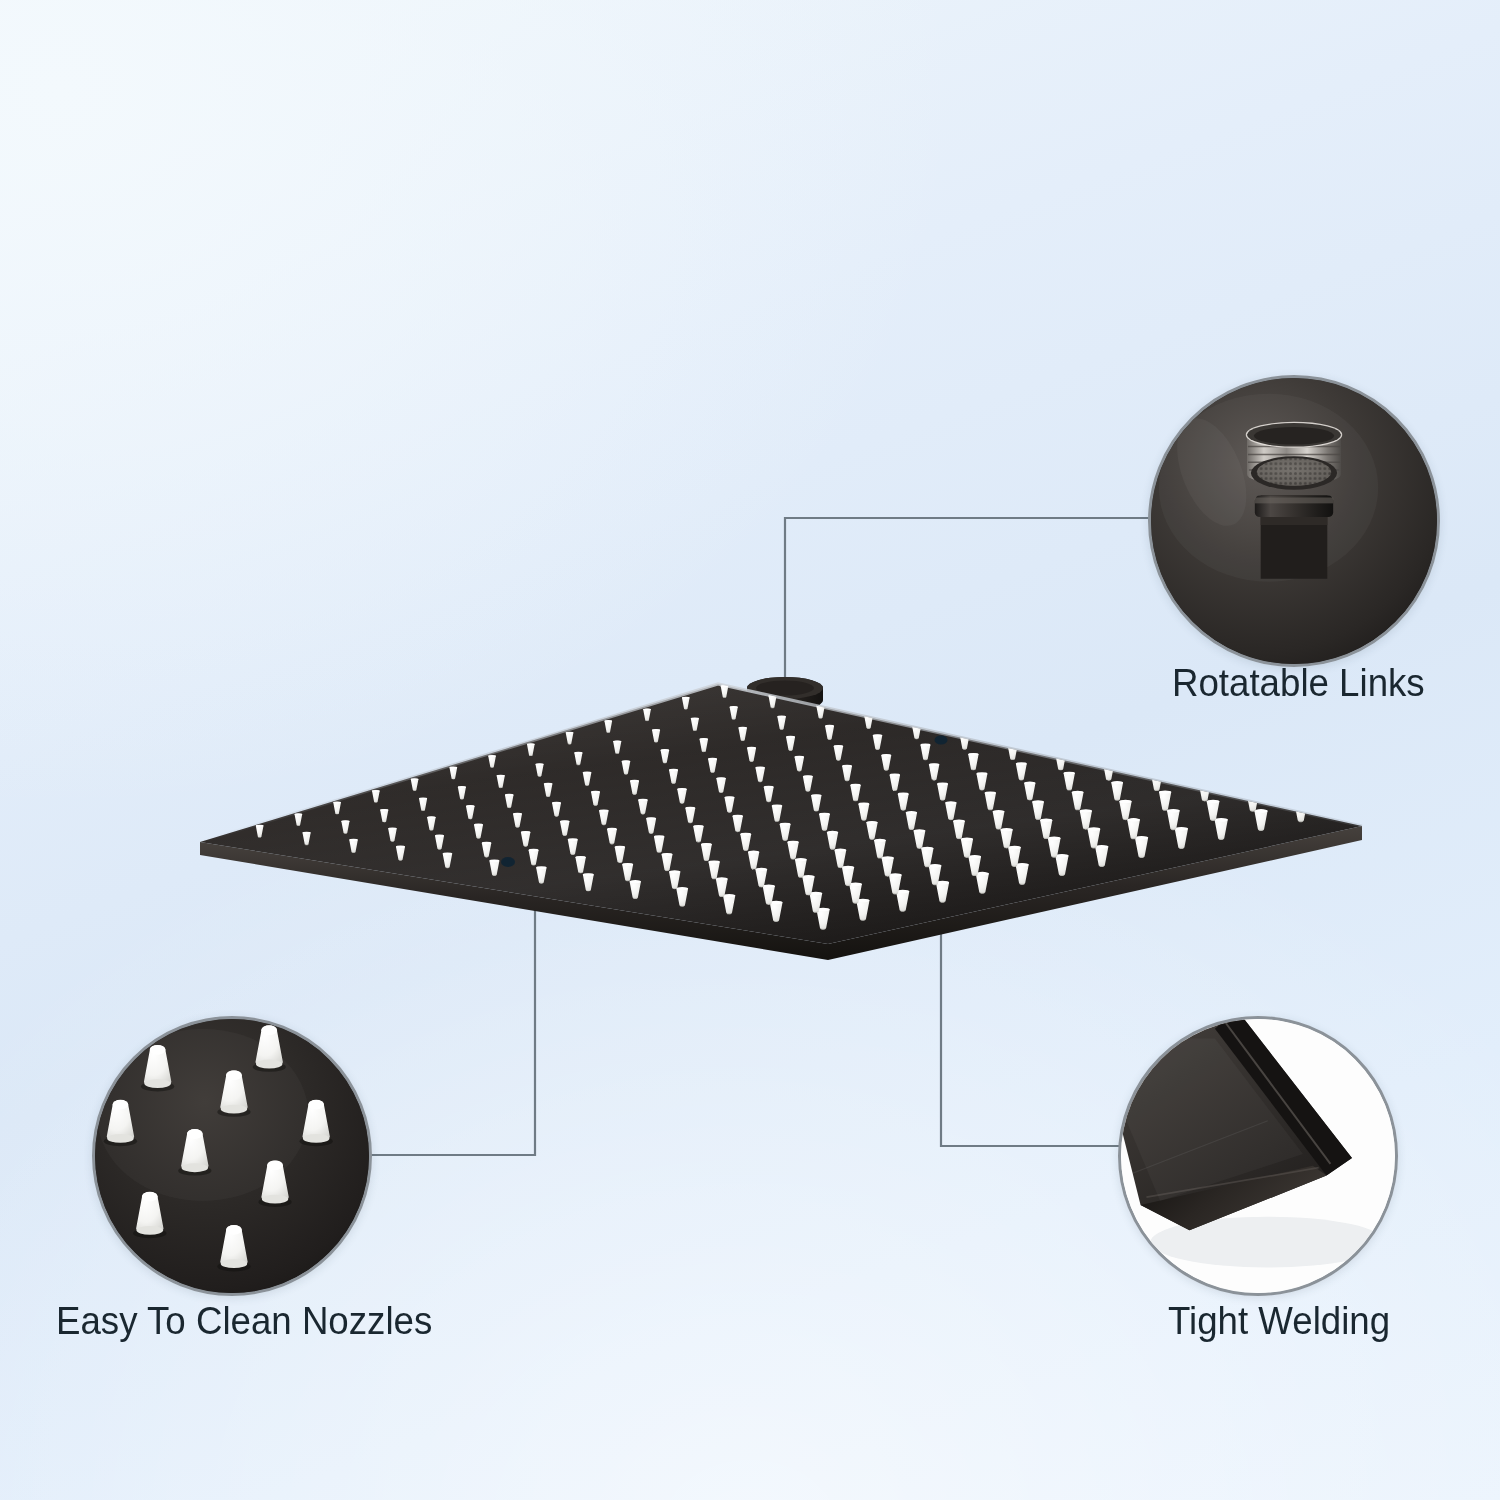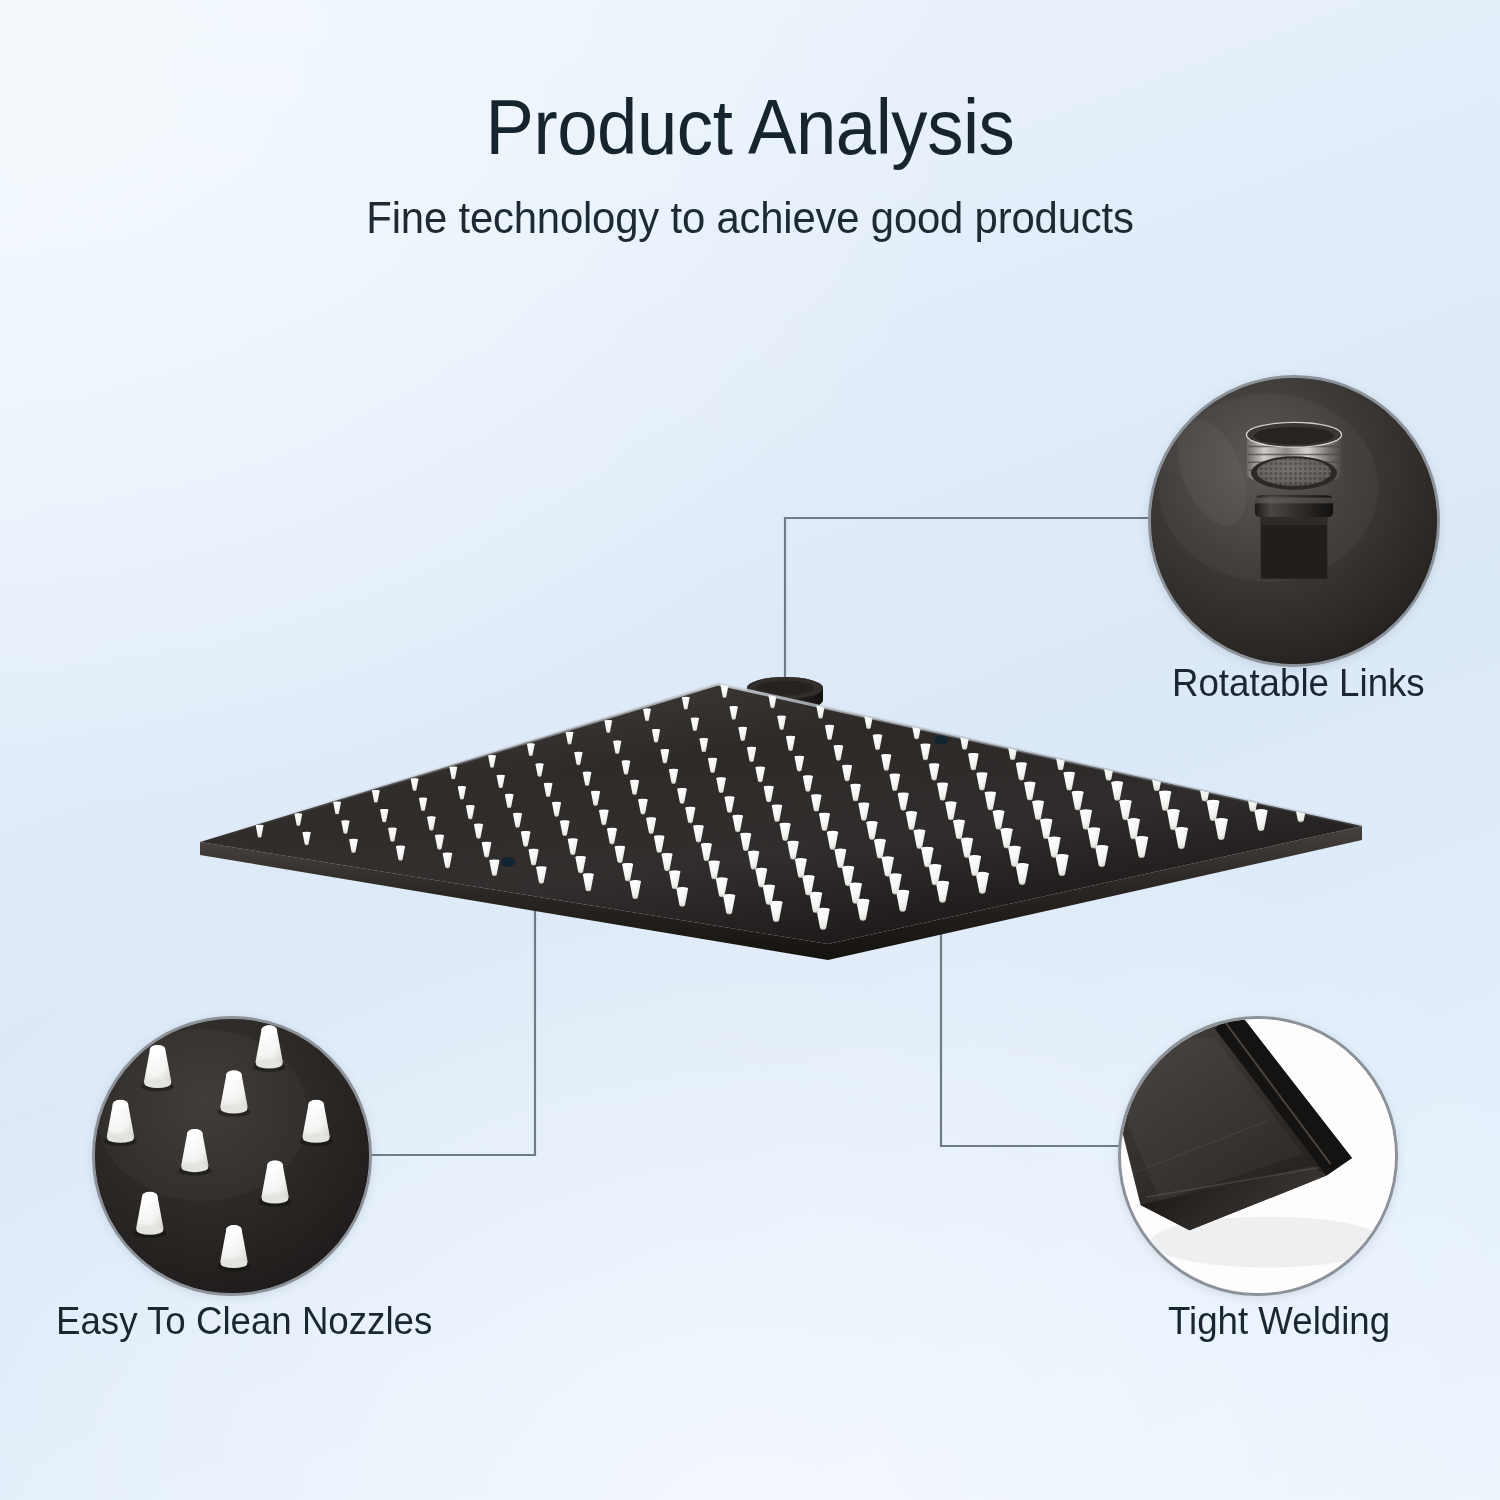--- a/index.html
+++ b/index.html
@@ -130,24 +130,20 @@
   }
   #label-link     { left: 1172px; top: 1.0px; top: 662px; transform-origin: 0 50%; }
   #label-nozzles  { left: 56px;   top: 1300px; transform-origin: 0 50%; }
   #label-welding  { left: 1168px; top: 1300px; transform-origin: 0 50%; }
 </style>
 </head>
 <body>
 
 <div id="stage">
 
-  <div class="headings">
-    <div class="title">Product Analysis</div>
-    <div class="subtitle">Fine technology to achieve good products</div>
-  </div>
 
   <svg class="layer behind" viewBox="0 0 1500 1500">
     <g fill="none" stroke="#6f7b85" stroke-width="2.2" shape-rendering="geometricPrecision">
 
       <path d="M 785,690 L 785,518 L 1215,518"></path>
 
       <path d="M 535,900 L 535,1155 L 320,1155"></path>
 
       <path d="M 941,905 L 941,1146 L 1165,1146"></path>
     </g>

